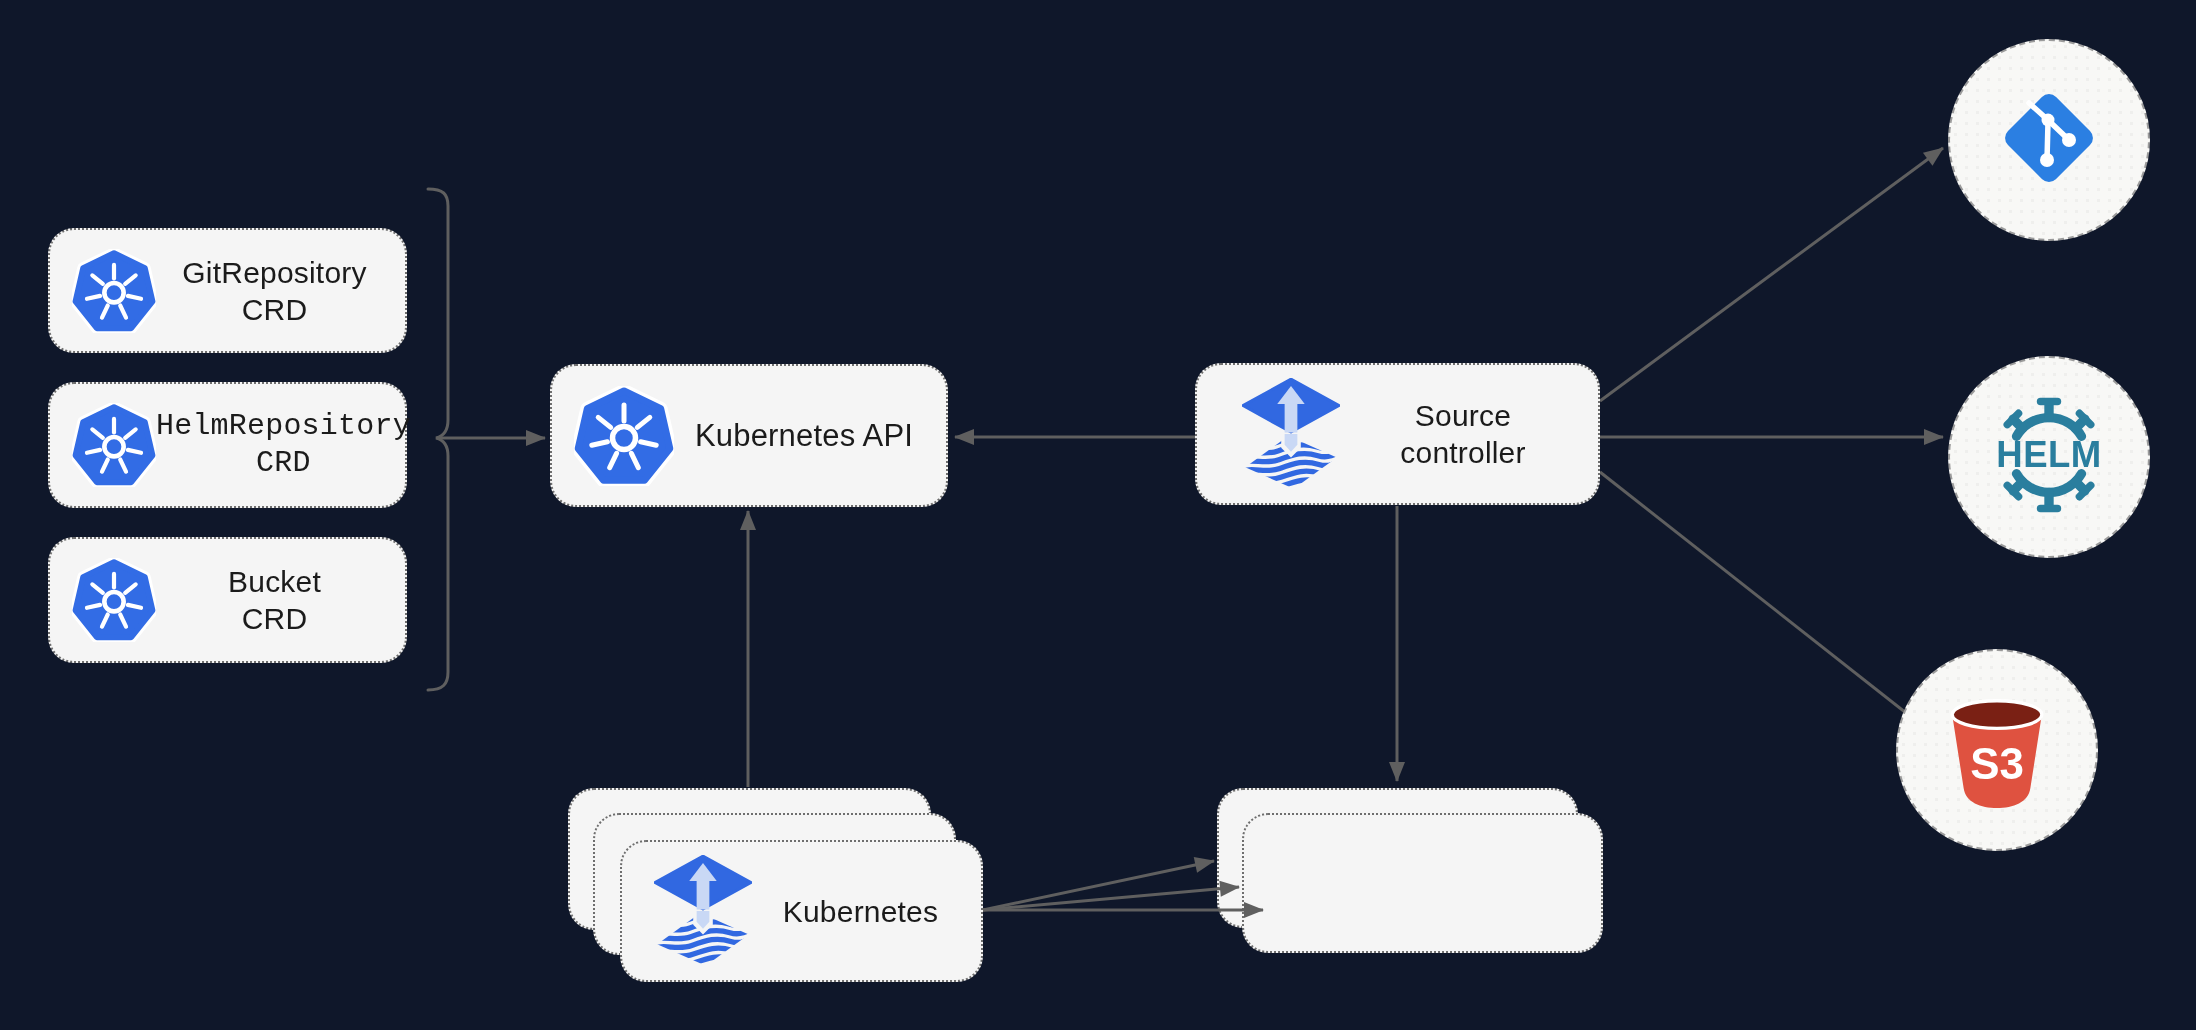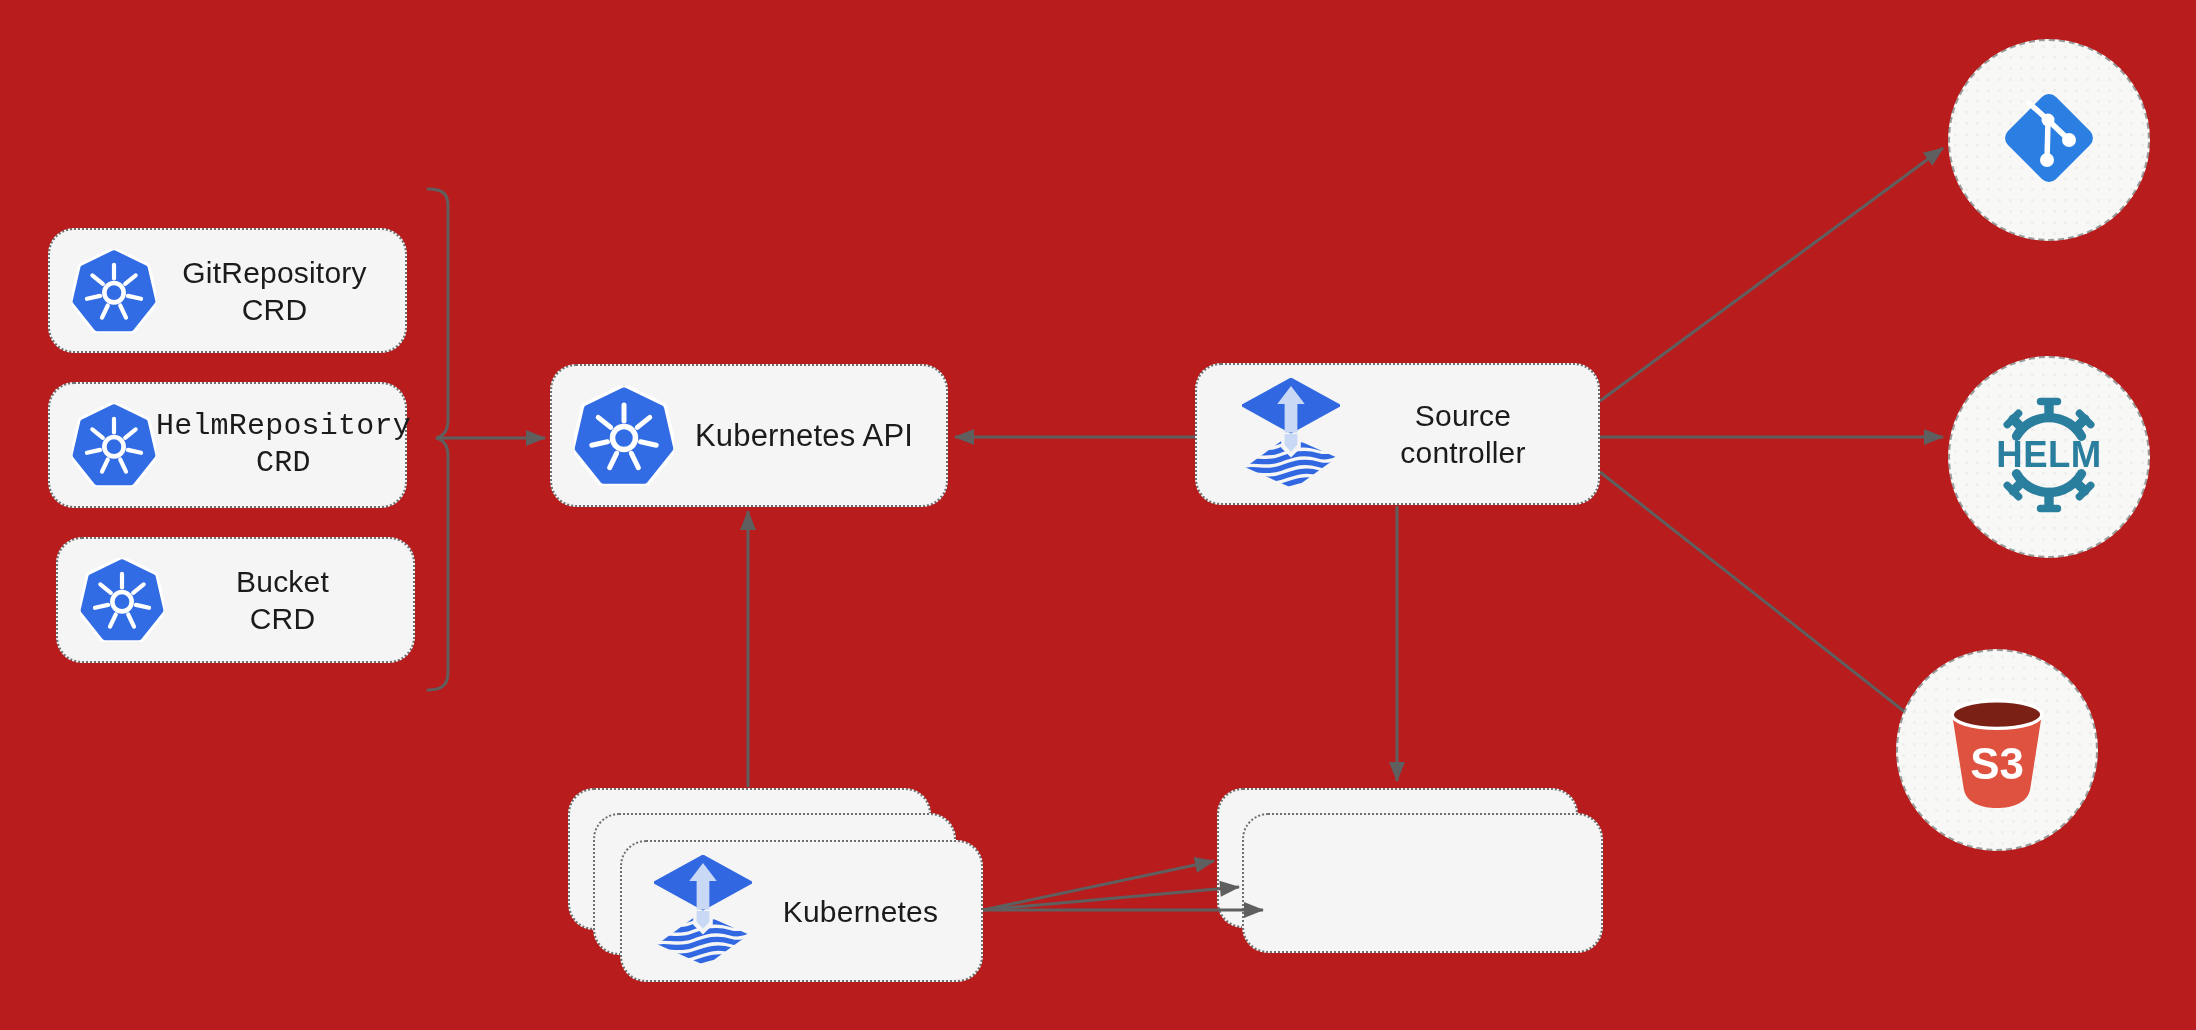--- a/index.html
+++ b/index.html
@@ -1,17 +1,17 @@
 <!DOCTYPE html>
 <html><head>
 <meta charset="utf-8">
 <style>
   html,body{margin:0;padding:0;background:#ffffff;}
   .canvas{
-    position:relative;width:2196px;height:1030px;background:#b91c1c;overflow:hidden;
+    position:relative;width:2196px;height:1030px;background:#0f172a;overflow:hidden;
     font-family:"Liberation Sans","DejaVu Sans",sans-serif;color:#1b1b1b;
   }
   .box{
     position:absolute;box-sizing:border-box;background:#f5f5f5;
     border:2.5px dotted #6e6e6e;border-radius:26px;
   }
   .node{display:flex;align-items:center;z-index:3;}
   .stack{z-index:1;}
   .node .icon{flex:0 0 auto;display:block;line-height:0;}
   .node .label{
@@ -93,21 +93,21 @@
           <line x1="42.6" y1="67.3" x2="35.7" y2="81.7"></line>
             <line x1="33.4" y1="55.8" x2="17.8" y2="59.3"></line>
           <line x1="36.7" y1="41.4" x2="24.2" y2="31.4"></line>
         </g>
       </svg>
     </span>
     <div class="label">HelmRepository
 CRD</div>
   </div>
 
-  <div class="box node" style="left:56px;top:537px;width:359px;height:126px;">
+  <div class="box node" style="left:48px;top:537px;width:359px;height:126px;">
     <span class="icon" style="margin-left:22px;">
       <svg width="84" height="84" viewBox="0 0 100 100">
         <polygon points="50,5 86.7,22.7 95.8,62.5 70.4,94.3 29.6,94.3 4.2,62.5 13.3,22.7" fill="#ffffff" stroke="#ffffff" stroke-width="14" stroke-linejoin="round"></polygon>
         <polygon points="50,5 86.7,22.7 95.8,62.5 70.4,94.3 29.6,94.3 4.2,62.5 13.3,22.7" fill="#326ce5" stroke="#326ce5" stroke-width="7" stroke-linejoin="round"></polygon>
         <g stroke="#ffffff" stroke-width="5" stroke-linecap="round" fill="none">
           <circle cx="50" cy="52" r="11.5" stroke-width="5.5"></circle>
           <line x1="50" y1="35" x2="50" y2="19"></line>
             <line x1="63.3" y1="41.4" x2="75.8" y2="31.4"></line>
           <line x1="66.6" y1="55.8" x2="82.2" y2="59.3"></line>
             <line x1="57.4" y1="67.3" x2="64.3" y2="81.7"></line>

